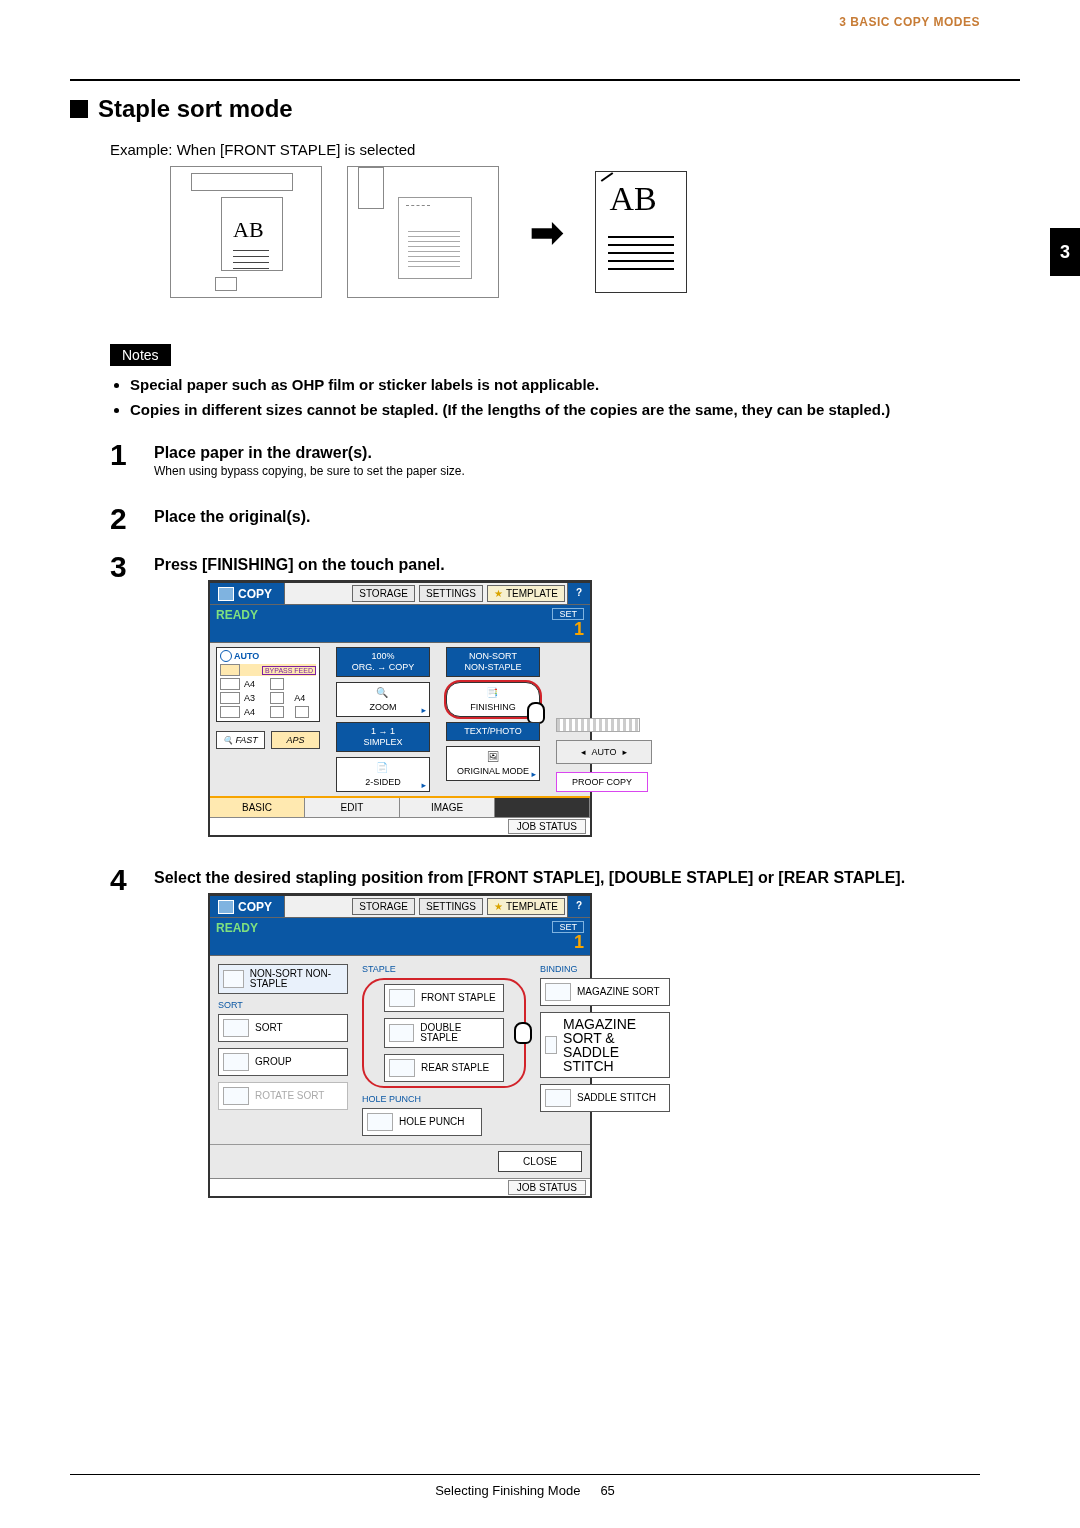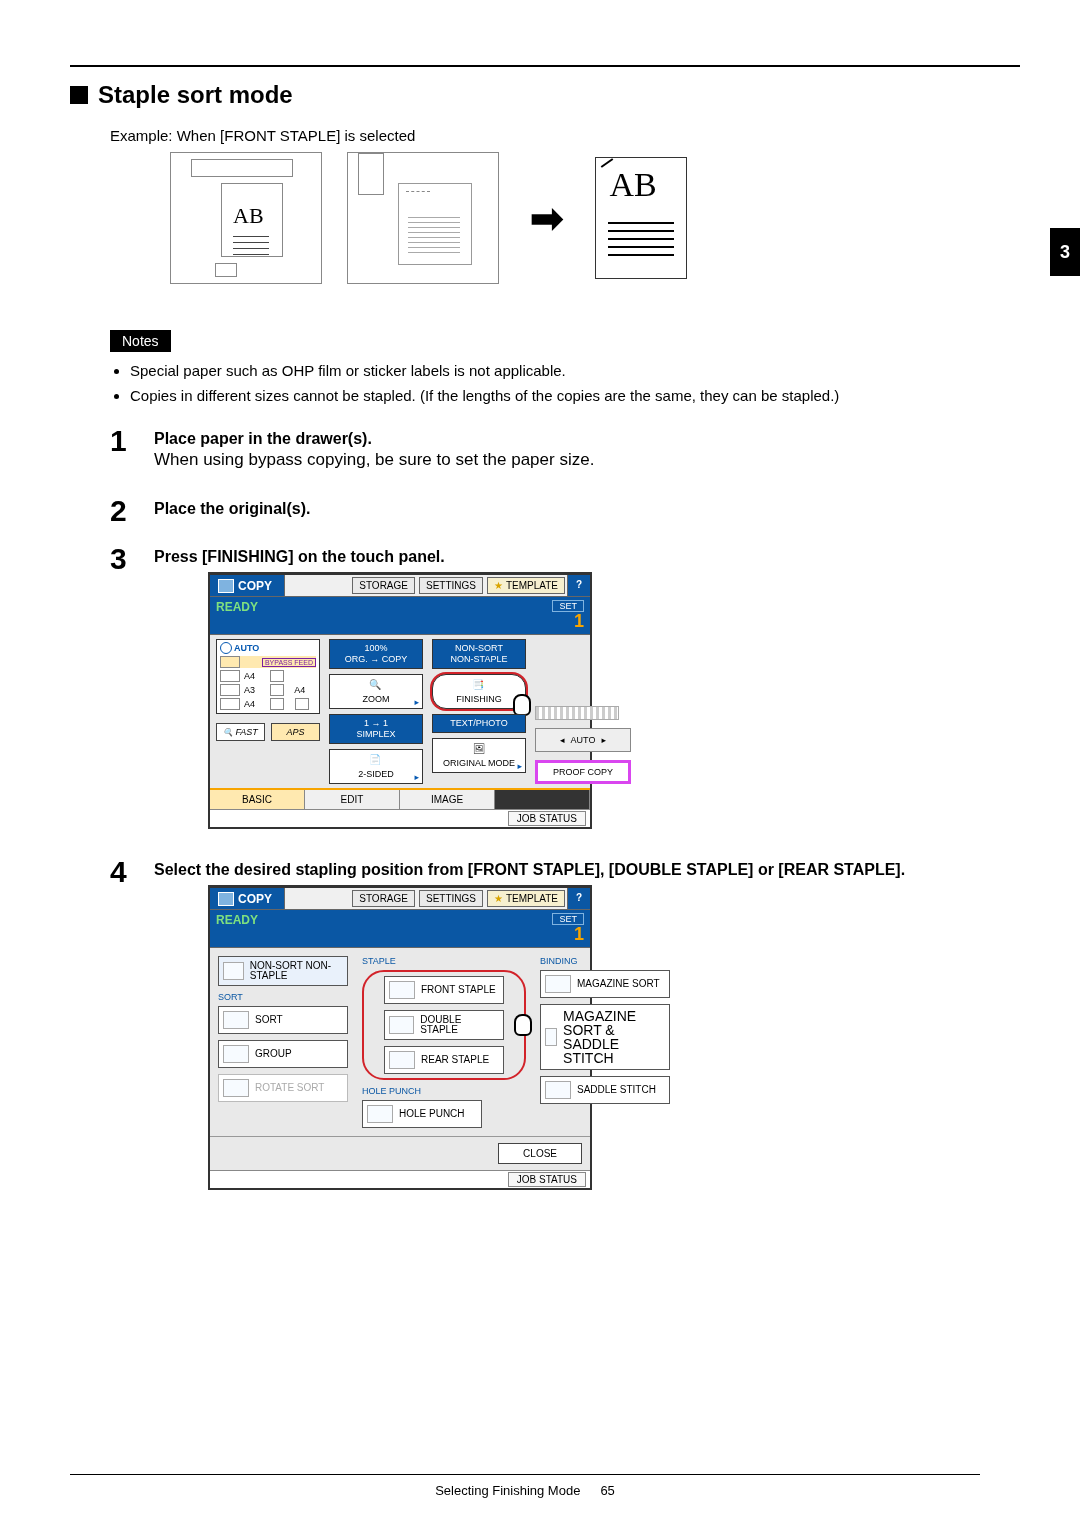--- a/index.html
+++ b/index.html
@@ -126,30 +126,30 @@
     font-size:14px;
     padding:3px 12px;
     margin: 28px 0 8px 0;
   }
   ul.notes-list {
     margin: 0 0 20px 20px;
     padding:0;
     font-size:15px;
     line-height:1.4;
   }
-  ul.notes-list li { margin-bottom:4px; }
+  ul.notes-list li { margin-bottom:4px;font-weight:bold; }
 
   
   .step { display:flex; gap:16px; margin: 18px 0 4px 0; }
   .step-num {
     font-size:30px; font-weight:bold; width:28px; line-height:1; padding-top:0;
   }
   .step-content { flex:1; }
   .step-title { font-size:16px; font-weight:bold; margin:4px 0 2px 0; }
-  .step-desc { font-size:17px; margin:2px 0 8px 0; }
+  .step-desc { font-size:12px; margin:2px 0 8px 0; }
 
   
   .panel {
     width: 380px;
     border: 2px solid #333;
     border-top-width:3px;
     margin: 6px 0 10px 54px;
     font-size: 10px;
     background:#fff;
     box-shadow: 0 0 0 1px #bbb inset;
@@ -189,21 +189,21 @@
 
   .panel-status {
     display:flex; align-items:flex-start; background:#0a57a4; color:#fff;
     padding:3px 6px 2px 6px; border-bottom:1px solid #666;
   }
   .panel-ready { color:#7fe07f; font-weight:bold; font-size:12px; }
   .panel-set { margin-left:auto; text-align:right; }
   .panel-set .setlabel { font-size:9px; background:#0a57a4; border:1px solid #7fb3e0; padding:0 6px; color:#fff;}
   .panel-set .setcount { color:#f7a400; font-size:18px; font-weight:bold; }
 
-  .panel-body { display:flex; background:#e9e9e9; padding:4px 6px 4px 6px; gap:9px; }
+  .panel-body { display:flex; background:#e9e9e9; padding:4px 6px 4px 6px; gap:16px; }
   .pb-col { display:flex; flex-direction:column; gap:5px; }
   .drawer-box {
     width:96px; background:#fff; border:1px solid #333; padding:2px 3px 3px 3px;
   }
   .drawer-auto { color:#0659b2; font-weight:bold; font-size:9px; display:flex; align-items:center; gap:2px;}
   .drawer-auto .mag {
     width:10px;height:10px;border:1px solid #0659b2;border-radius:50%;
   }
   .dr-row { display:flex; align-items:center; gap:4px; font-size:9px; margin-top:2px;}
   .dr-slot { width:18px; height:10px; border:1px solid #888; }
@@ -228,21 +228,21 @@
     position:absolute; width:22px; height:22px; right:-10px; bottom:-8px;
   }
   .cursor:before {
     content:""; display:block; width:14px; height:18px; border:2px solid #000; border-radius:8px 8px 6px 6px; background:#fff;
   }
   .auto-gray {
     border:1px solid #888; background:#eee; padding:2px 6px; font-size:9px; display:flex; align-items:center; gap:6px;
     height:18px; width:82px; justify-content:center;
   }
   .proof {
-    border:3px solid #d946ef; background:#fff; padding:4px 4px; font-size:9px; text-align:center; width:82px;
+    border:1px solid #d946ef; background:#fff; padding:4px 4px; font-size:9px; text-align:center; width:82px;
   }
   .ruler { width:82px; height:12px; background:repeating-linear-gradient(90deg,#ccc,#ccc 3px,#fff 3px,#fff 6px); border:1px solid #aaa;}
 
   .panel-tabs { display:flex; border-top:2px solid #f7a400;}
   .panel-tabs .tab { flex:1; text-align:center; padding:4px 0; font-size:10px; border-right:1px solid #888; background:#f0f0f0;}
   .panel-tabs .tab.sel { background:#ffe9b0; }
   .panel-tabs .tab.dark { background:#333; color:#fff; }
   .panel-footer { display:flex; justify-content:flex-end; background:#fff; border-top:1px solid #888; padding:1px 4px;}
   .jobstat { font-size:10px; border:1px solid #888; padding:1px 8px; background:#f7f7f7;}
 
@@ -287,20 +287,21 @@
   }
   .hr-bot {
     border:0; border-top:1px solid #000; margin:0 0 8px 0;
   }
   .footer-row { display:flex; justify-content:center; gap:20px; font-size:13px; }
 </style>
 </head>
 <body>
 
 <div class="page">
+  <div class="running-head">3 BASIC COPY MODES</div>
 
   <div class="chapter-tab">3</div>
 
   <hr class="hr-top">
 
   <div class="heading-row">
     <span class="heading-square"></span>
     <h2 class="heading">Staple sort mode</h2>
   </div>
 

